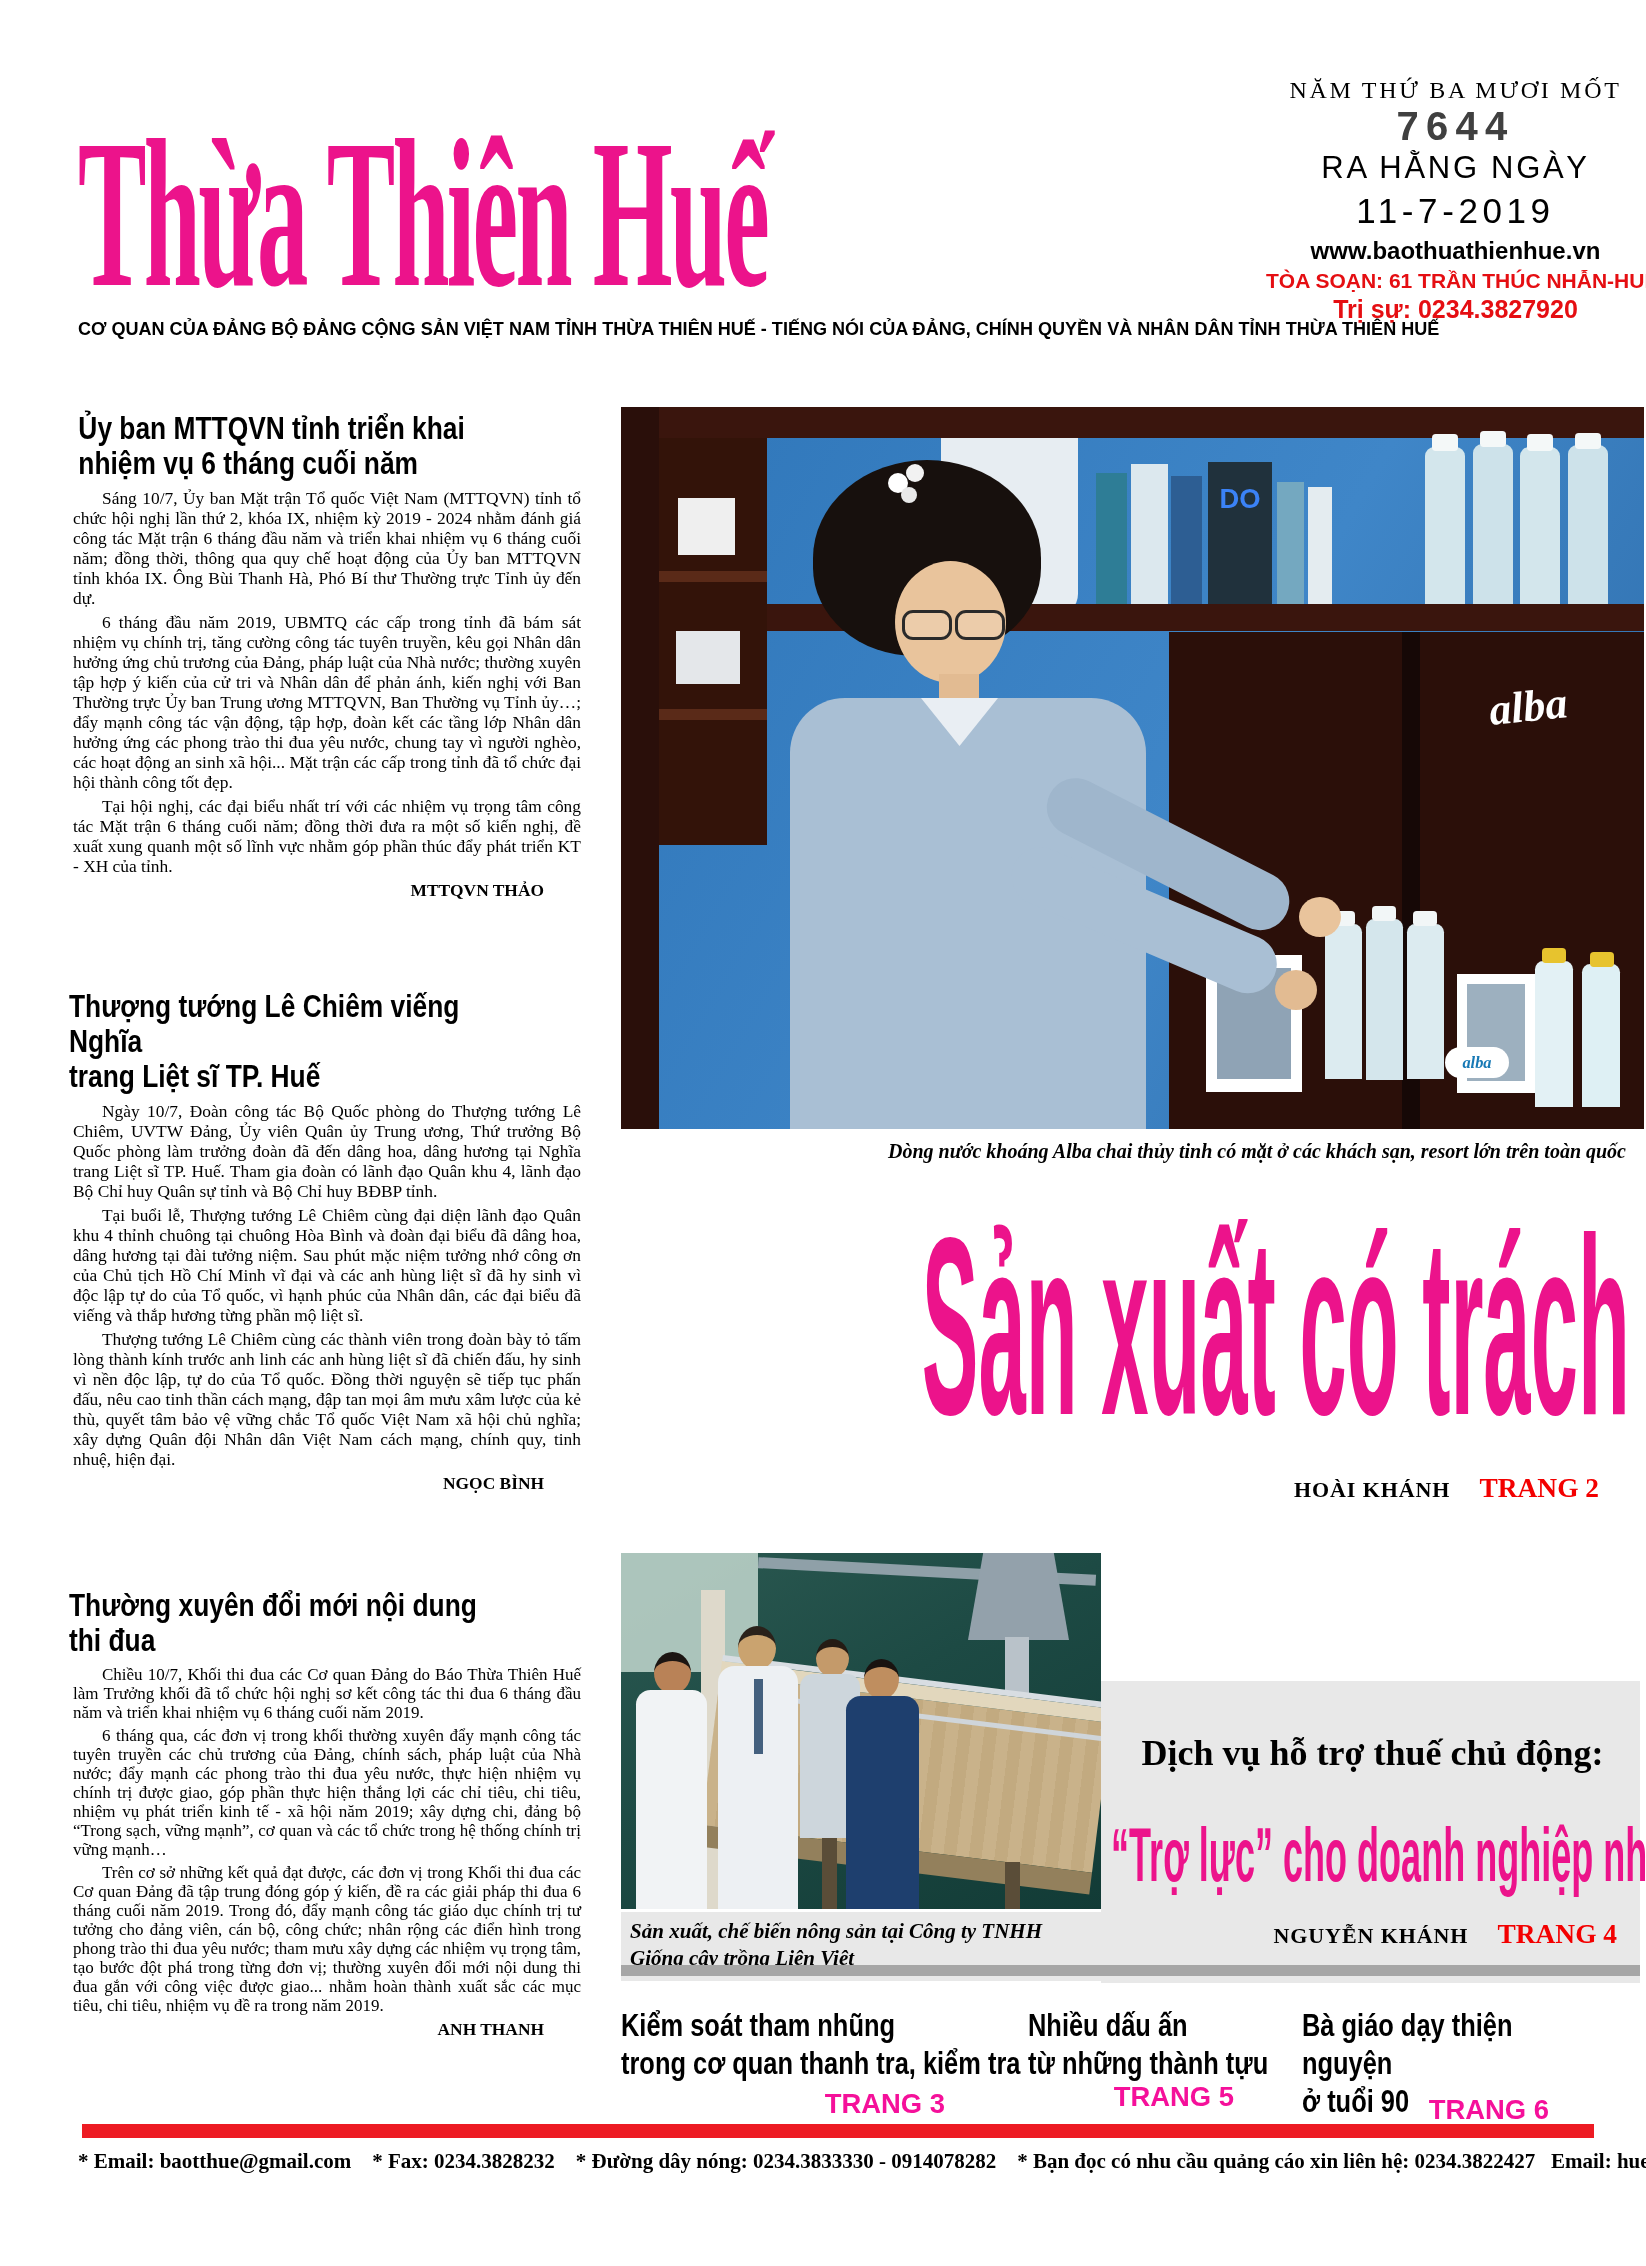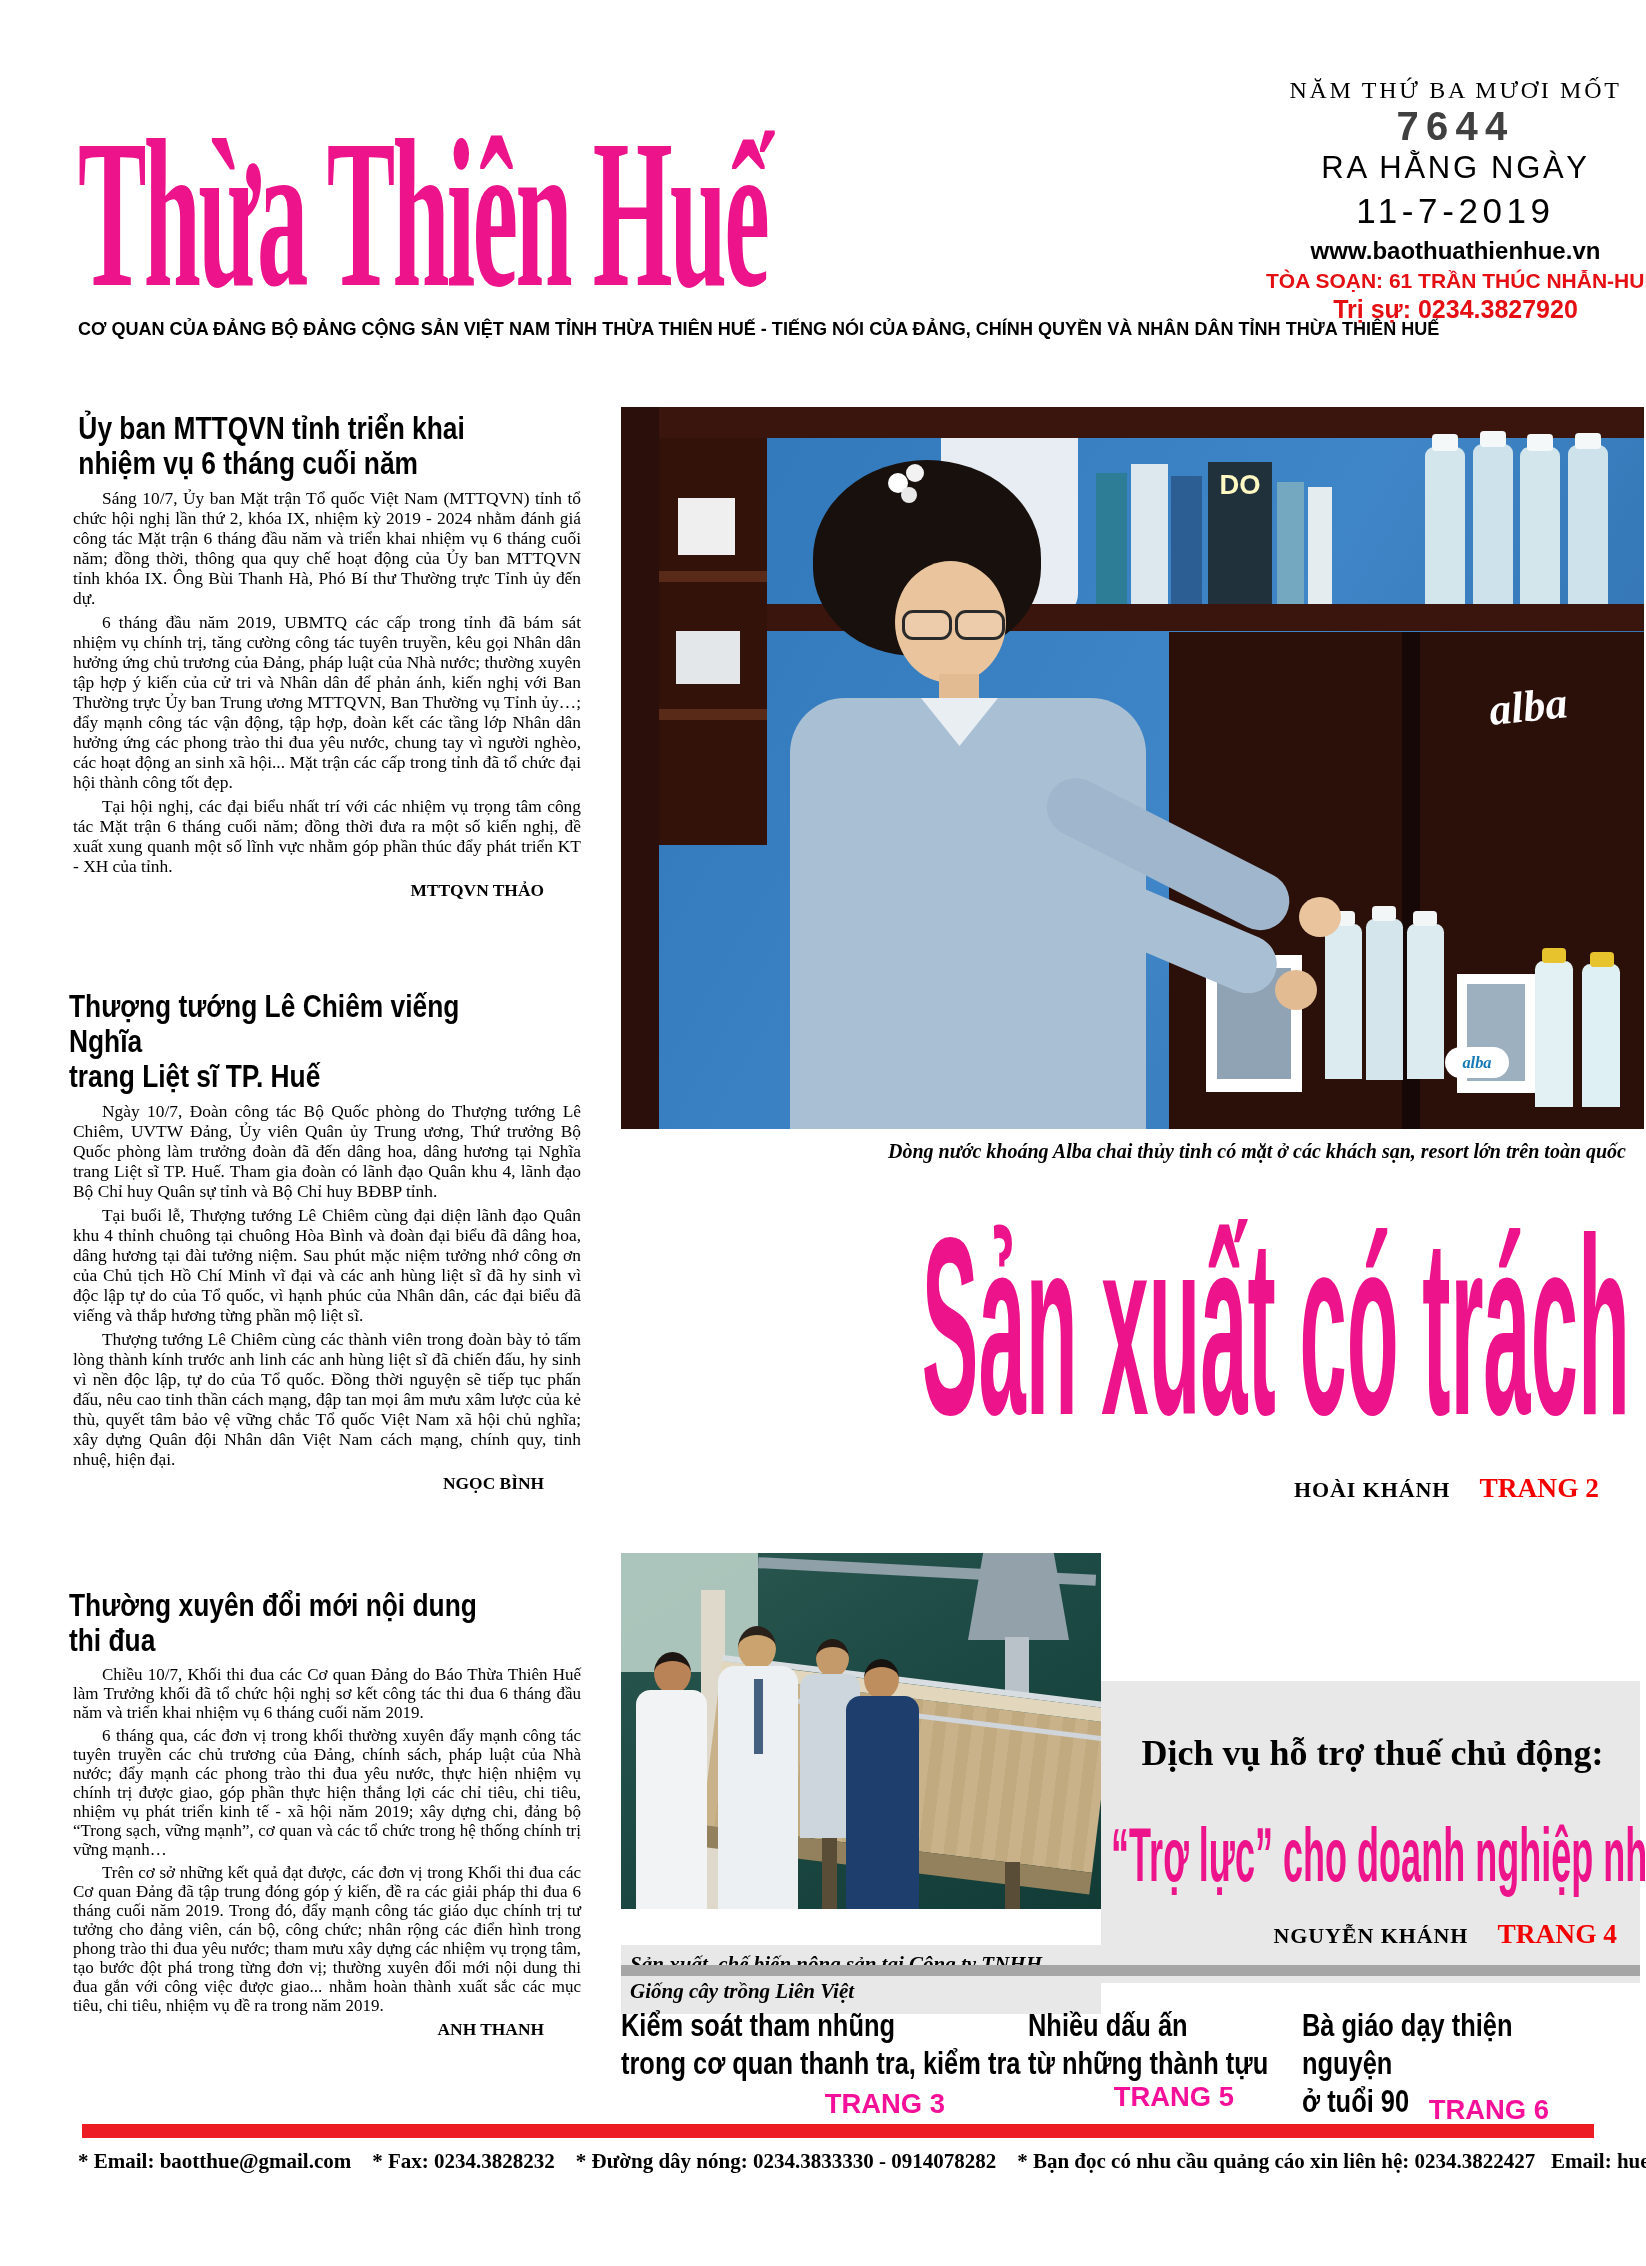--- a/index.html
+++ b/index.html
@@ -37,22 +37,22 @@
     white-space:pre-line;margin:0 0 7.3px 0;}
   .a1 .art-head{padding-left:11px;}
   .art-body p{margin:4px;text-align:justify;text-indent:29px;font-size:17.4px;line-height:20px;}
   .a3 .art-body p{font-size:17px;line-height:19px;}
   .byline{text-align:right;font-weight:bold;font-size:17.4px;padding-right:41px;margin-top:3.7px;}
 
   
   .photo-top{left:621px;top:407px;width:1023px;height:722px;overflow:hidden;
     background:linear-gradient(120deg,#2f76b9 0%,#3f86c8 55%,#2d6ba8 100%);}
   .ph{position:absolute;}
-  .sign-do{font-family:"Liberation Sans","DejaVu Sans",sans-serif;font-weight:bold;color:#fef9c3;
-           font-size:27.4px;text-align:center;padding-top:7px;}
+  .sign-do{font-family:"Liberation Sans","DejaVu Sans",sans-serif;font-weight:bold;color:#3b82f6;
+           font-size:27.4px;text-align:center;padding-top:21px;}
   .alba-big{font-family:"Liberation Serif","DejaVu Serif",serif;font-style:italic;font-weight:bold;
             color:#ffffff;font-size:44px;transform:rotate(-6deg);}
   .alba-small{font-family:"Liberation Serif","DejaVu Serif",serif;font-style:italic;font-weight:bold;
             color:#1779b5;font-size:16.4px;text-align:center;line-height:31px;}
 
   .photo-caption{left:621px;top:1140px;width:1005px;text-align:right;padding-right:37px;
     font-style:italic;font-weight:bold;font-size:20px;}
 
   
   .feature-head{left:621px;top:1199px;width:1023px;text-align:center;}
@@ -60,21 +60,21 @@
     font-family:"Liberation Sans","DejaVu Sans",sans-serif;font-weight:bold;font-size:137px;line-height:137px;
     transform:scale(0.62,1.85);transform-origin:center top;}
   .feature-byline{left:621px;top:1473px;width:978px;text-align:right;}
   .fb-name{font-weight:bold;font-size:22px;letter-spacing:0.9px;}
   .fb-page{font-weight:bold;font-size:27.4px;color:#F30000;margin-left:25.6px;}
 
   
   .photo-bottom{left:621px;top:1553px;width:480px;height:356px;overflow:hidden;
     background:linear-gradient(150deg,#2c5a52 0%,#1d4a44 45%,#123b36 100%);}
   .pb-caption{left:621px;top:1912px;width:480px;height:69px;background:#e8e8e8;
-    font-style:italic;font-weight:bold;font-size:21px;line-height:27.4px;padding:5.5px 7.3px 0 9.1px;box-sizing:border-box;margin-top:33px;}
+    font-style:italic;font-weight:bold;font-size:21px;line-height:27.4px;padding:5.5px 7.3px 0 9.1px;box-sizing:border-box;}
 
   
   .tax-box{left:1101px;top:1681px;width:539px;height:302px;background:#e8e8e8;}
   .tax-kicker{left:1110px;top:1732px;width:525px;text-align:center;font-weight:bold;font-size:36px;}
   .tax-head{left:950px;top:1816px;width:694px;text-align:center;}
   .tax-head span{display:inline-block;white-space:nowrap;color:#EC138B;
     font-family:"Liberation Sans","DejaVu Sans",sans-serif;font-weight:bold;font-size:53px;line-height:53px;
     transform:scale(0.68,1.45);transform-origin:center top;}
   .tax-byline{left:1101px;top:1919px;width:516px;text-align:right;}
 

